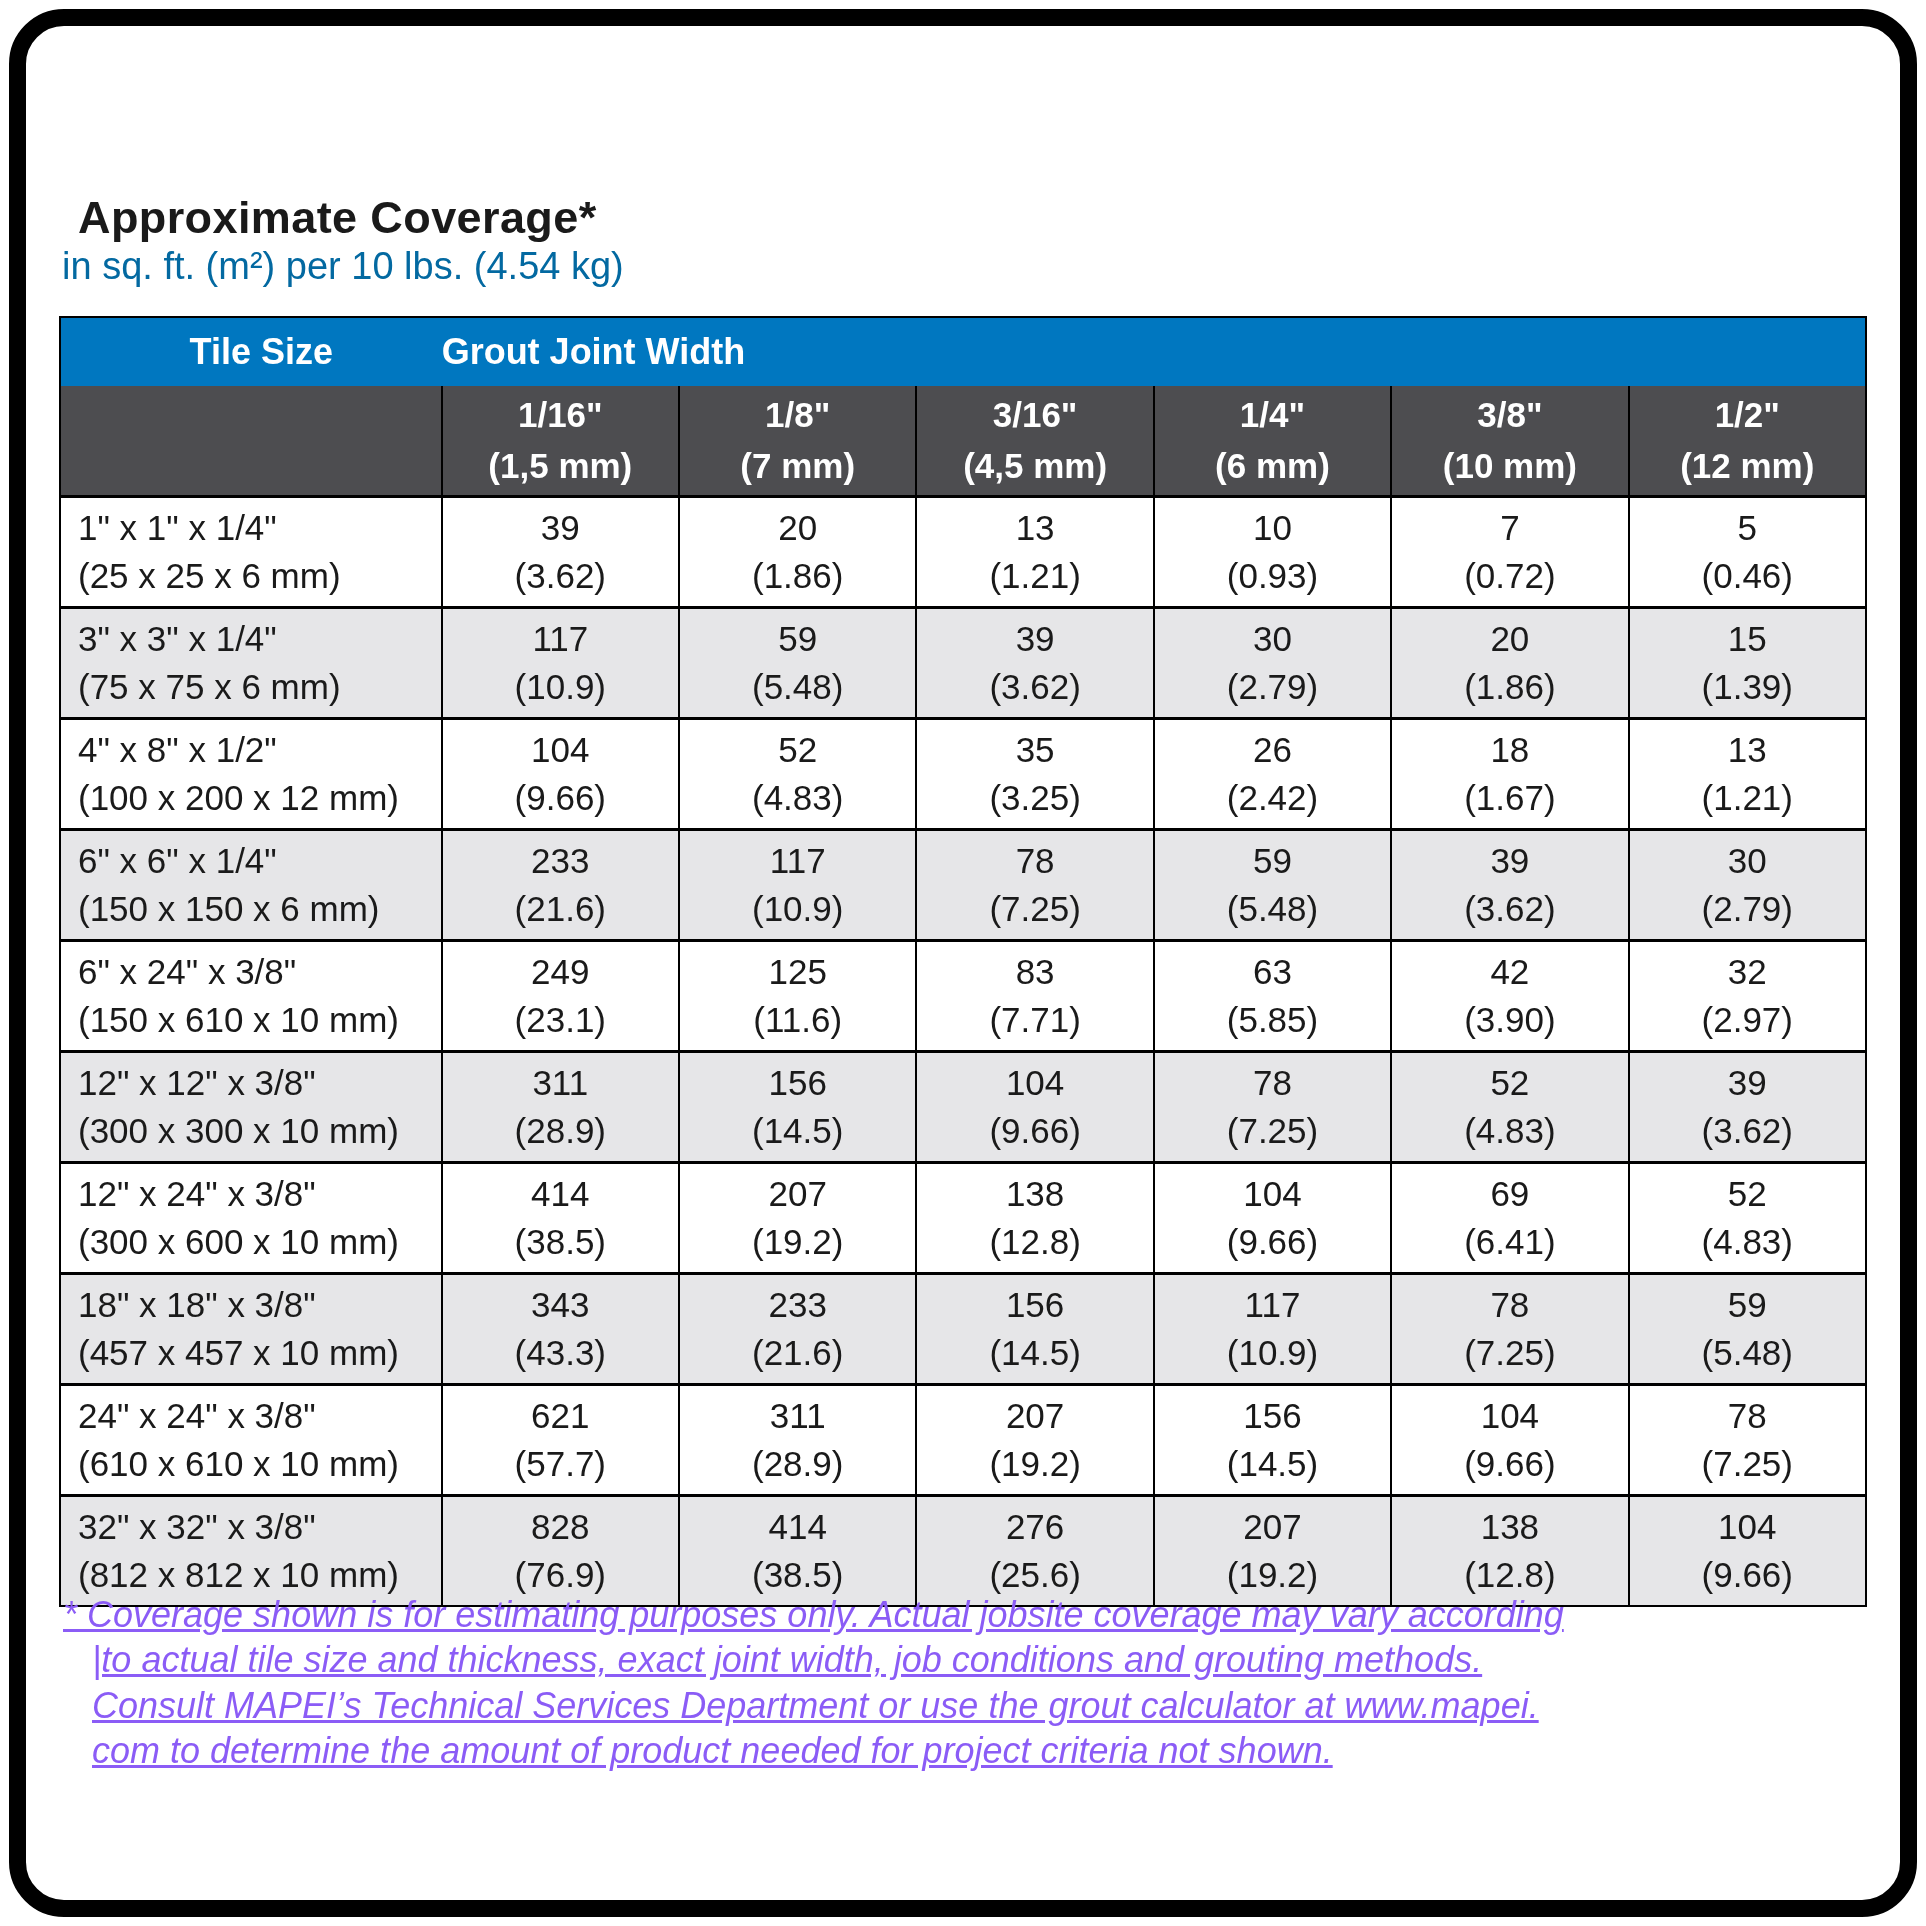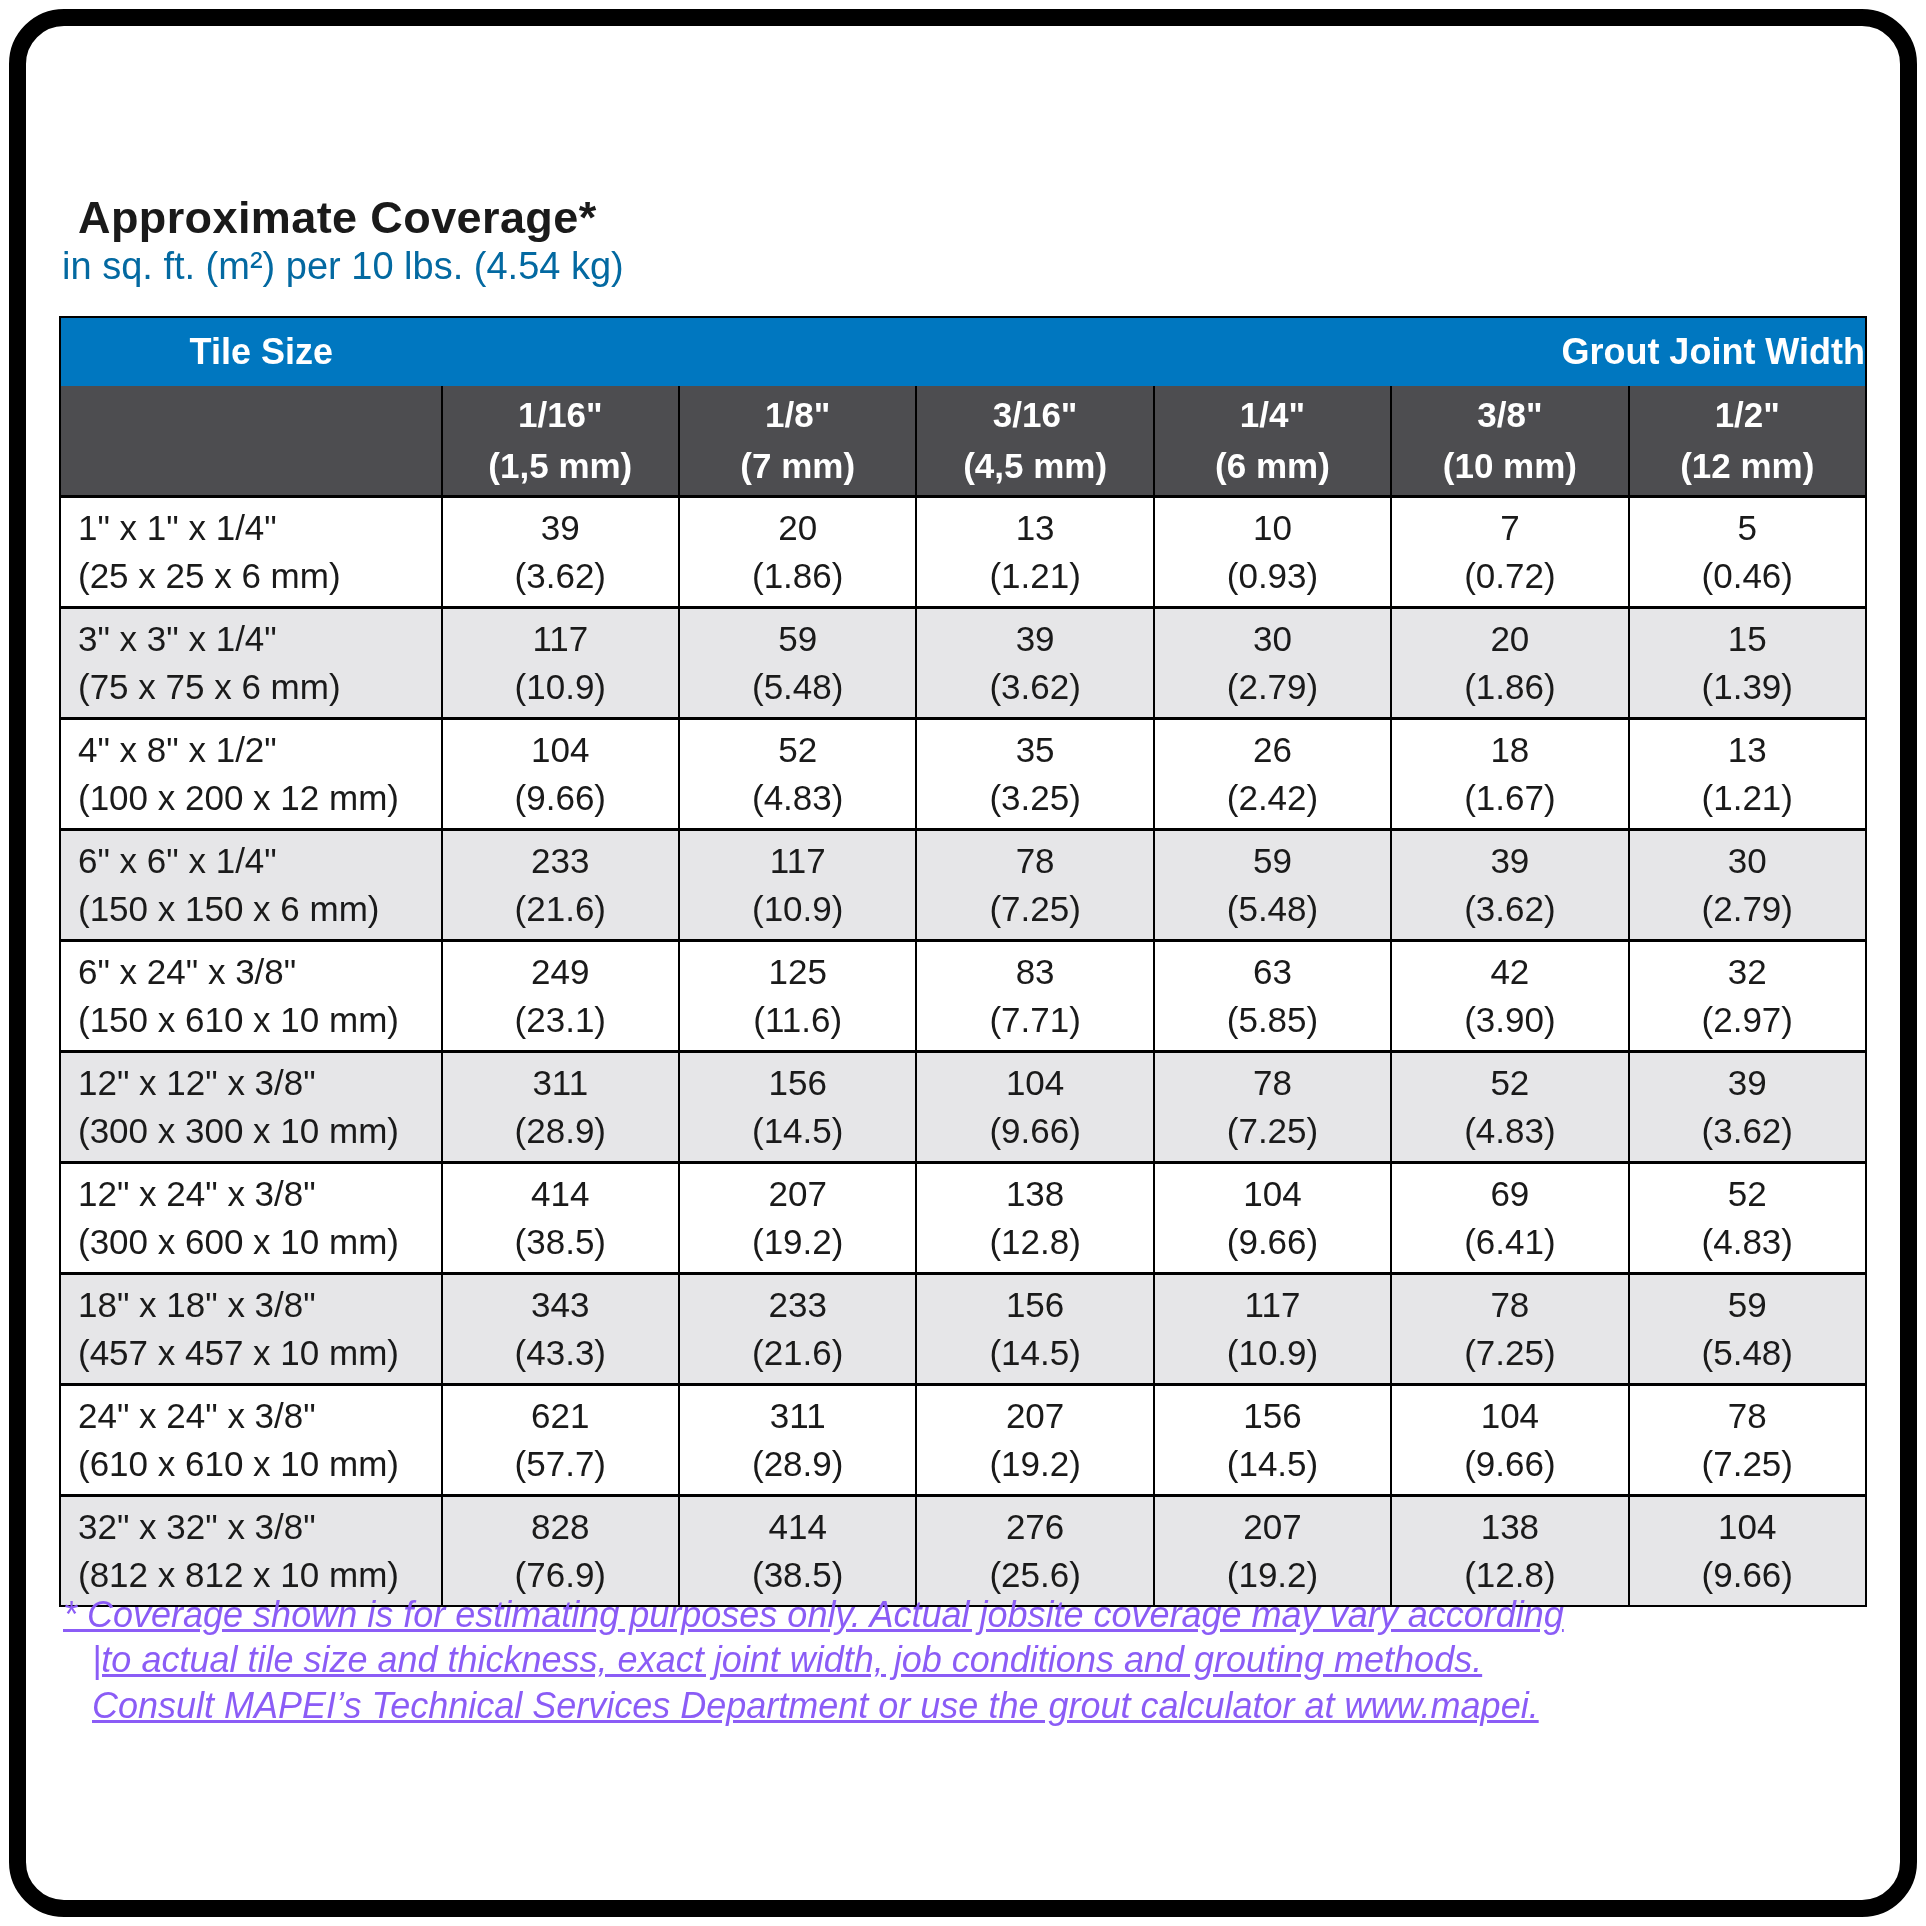--- a/index.html
+++ b/index.html
@@ -40,21 +40,21 @@
   tr.blue-row th{
     background:#0077C0;color:#ffffff;
     border:none;
     height:68px;
     font-size:36px;font-weight:700;
     padding:0;
   }
   tr.blue-row th.tile-size{
     text-align:center;padding-left:20px;
   }
-  tr.blue-row th.joint-width{text-align:right;}
+  tr.blue-row th.joint-width{text-align:left;}
   tr.sub-row th{
     background:#4D4D50;color:#ffffff;
     height:109px;
     font-size:35px;font-weight:700;
     text-align:center;line-height:1.45;
     border:none;border-right:2.3px solid #000;
     padding:0;
   }
   tr.sub-row th:last-child{border-right:none;}
   tbody td{
@@ -432,14 +432,15 @@
           <div>(9.66)</div>
         </td>
       </tr>
     </tbody>
 </table>
 
 <div class="footnote" id="footnote">
     <div>* Coverage shown is for estimating purposes only. Actual jobsite coverage may vary according</div>
     <div class="indent">|to actual tile size and thickness, exact joint width, job conditions and grouting methods.</div>
     <div class="indent">Consult MAPEI’s Technical Services Department or use the grout calculator at www.mapei.</div>
+    <div class="indent">com to determine the amount of product needed for project criteria not shown.</div>
   </div>
 
 
 </body></html>

